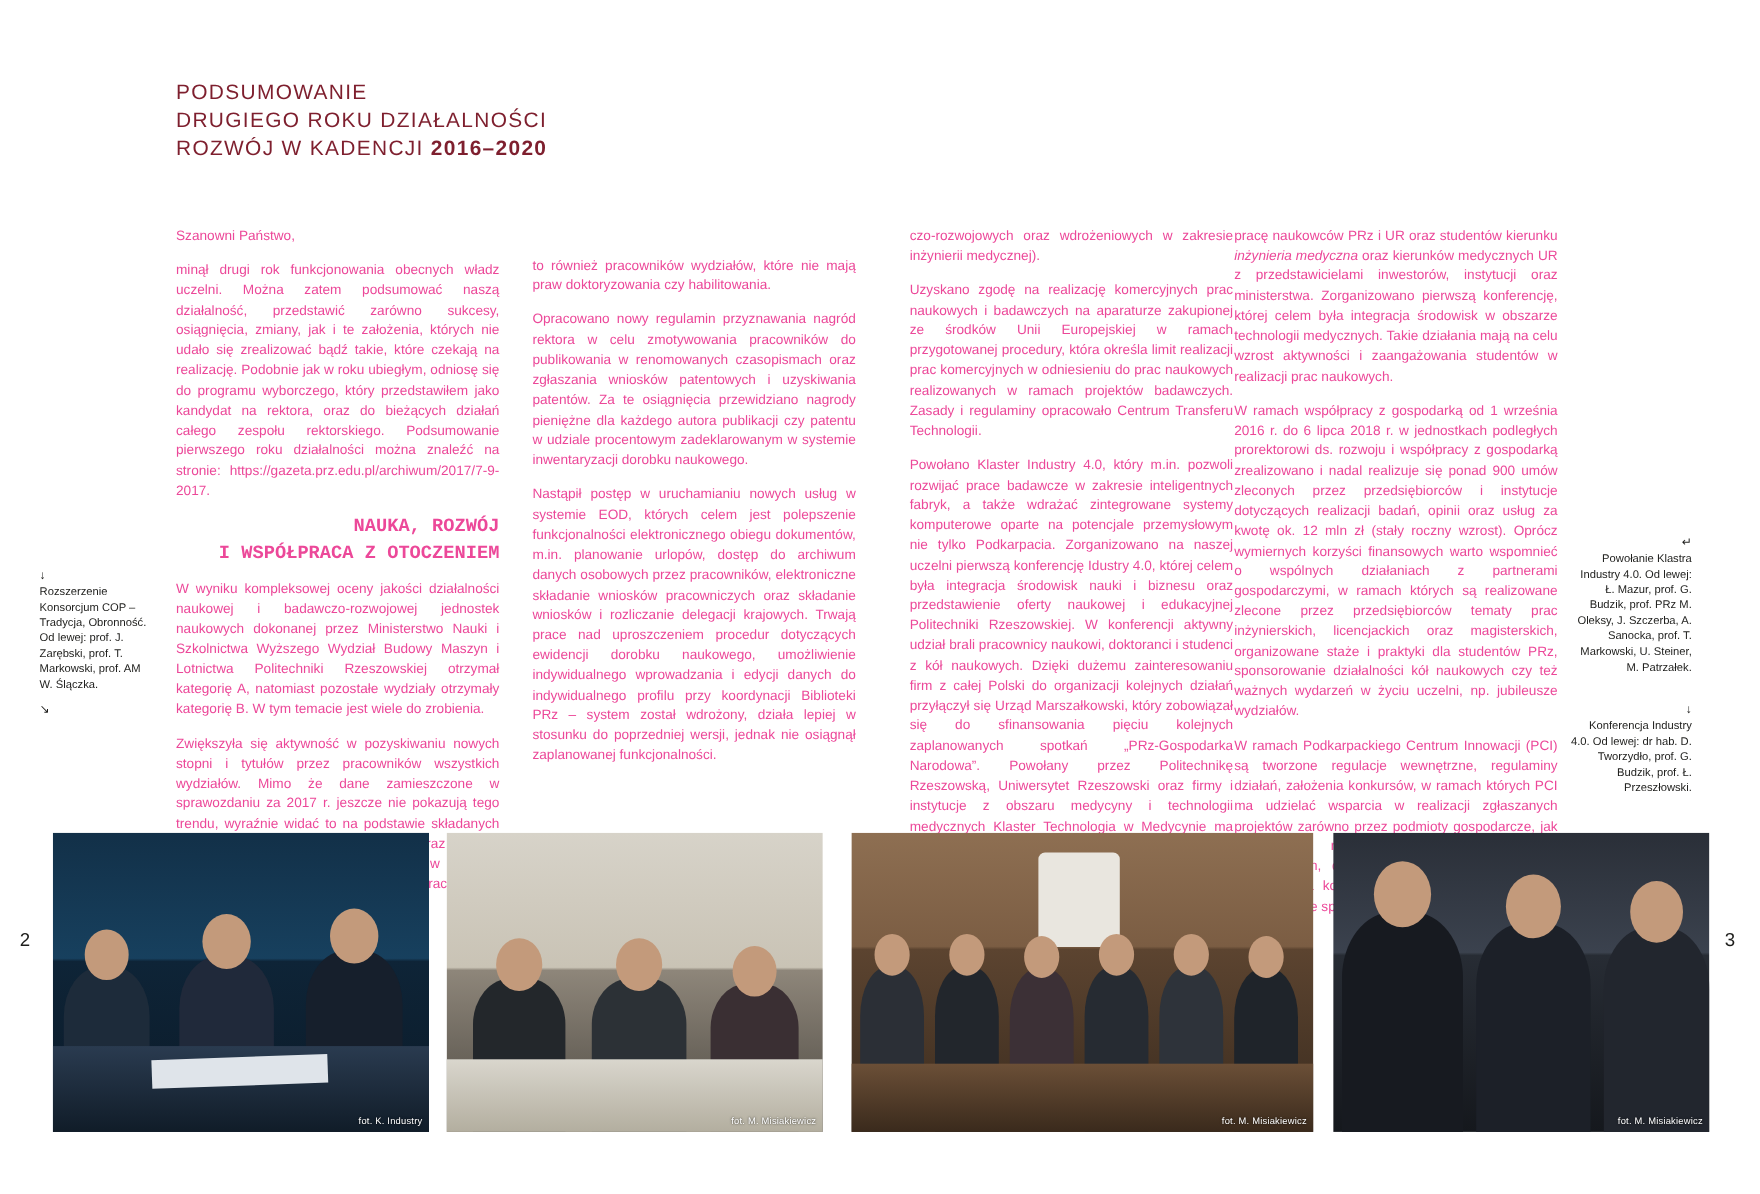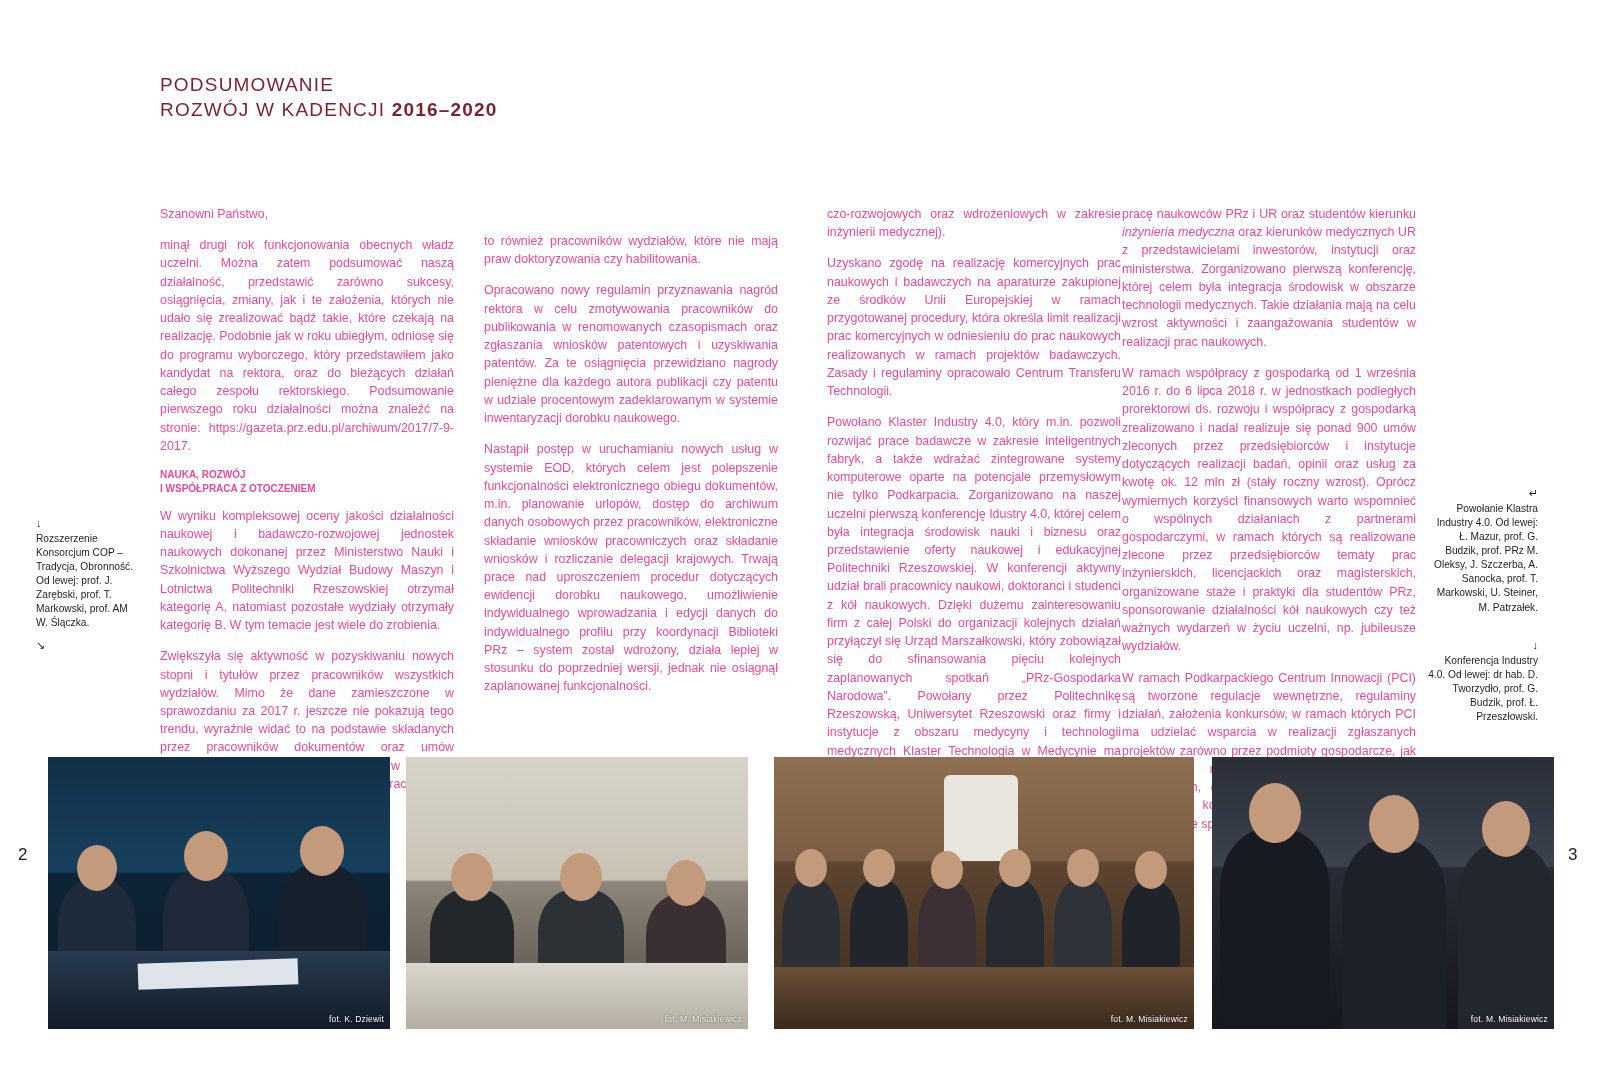--- a/index.html
+++ b/index.html
@@ -51,24 +51,25 @@
   #col4 { left: 1122px; }
 
   .col p {
     margin: 0 0 13px 0;
   }
   .col p.tight {
     margin-bottom: 0;
   }
   .subhead {
     font-weight: 700;
-    font-size: 10px;
+    font-size: 17px;
     line-height: 1.38;
     margin: 0 0 11px 0;
-    text-align: left;
+    text-align: right;
+    font-family: Liberation Mono, monospace;
   }
   .ital { font-style: italic; }
 
   
   .caption {
     position: absolute;
     width: 105px;
     font-size: 10.2px;
     line-height: 1.38;
     color: #1d1d1b;
@@ -148,20 +149,21 @@
     transform: translateX(-50%);
     border-radius: 50%;
     background: #c39a7b;
   }
 </style>
 </head>
 <body>
 
 <div class="title-block">
   <div class="title-line">PODSUMOWANIE</div>
+  <div class="title-line">DRUGIEGO ROKU DZIAŁALNOŚCI</div>
   <div class="title-line"><span>ROZWÓJ W KADENCJI </span><span class="bold">2016–2020</span></div>
 </div>
 
 <div class="col" id="col1">
   <p>Szanowni Państwo,</p>
   <p>minął drugi rok funkcjonowania obecnych władz uczelni. Można zatem podsumować naszą działalność, przedstawić zarówno sukcesy, osiągnięcia, zmiany, jak i te założenia, których nie udało się zrealizować bądź takie, które czekają na realizację. Podobnie jak w roku ubiegłym, odniosę się do programu wyborczego, który przedstawiłem jako kandydat na rektora, oraz do bieżących działań całego zespołu rektorskiego. Podsumowanie pierwszego roku działalności można znaleźć na stronie: https://gazeta.prz.edu.pl/archiwum/2017/7-9-2017.</p>
   <div class="subhead">
     <span>NAUKA, ROZWÓJ</span><br>
     <span>I WSPÓŁPRACA Z OTOCZENIEM</span>
   </div>
@@ -214,21 +216,21 @@
     </div>
     <div class="fig" style="left:115px;width:86px;height:160px;background:#20293a;">
       <div class="head" style="top:-38px;width:44px;height:50px;"></div>
     </div>
     <div class="fig" style="left:230px;width:88px;height:165px;background:#161f2c;">
       <div class="head" style="top:-38px;width:44px;height:50px;"></div>
     </div>
     <div style="position:absolute;left:0;bottom:0;width:100%;height:78px;background:linear-gradient(to bottom,#2a3b50,#101c28);"></div>
     <div style="position:absolute;left:90px;bottom:42px;width:160px;height:26px;background:#dfe4ea;transform:rotate(-2deg);"></div>
   </div>
-  <div class="credit">fot. K. Dziewit</div>
+  <div class="credit">fot. K. Industry</div>
 </div>
 
 <div class="photo" id="photo2">
   <div class="ph-bg"></div>
   <div class="figs">
     <div class="fig" style="left:24px;width:84px;height:140px;background:#23272b;">
       <div class="head" style="top:-36px;width:42px;height:48px;"></div>
     </div>
     <div class="fig" style="left:132px;width:86px;height:140px;background:#2c3136;">
       <div class="head" style="top:-36px;width:42px;height:48px;"></div>

